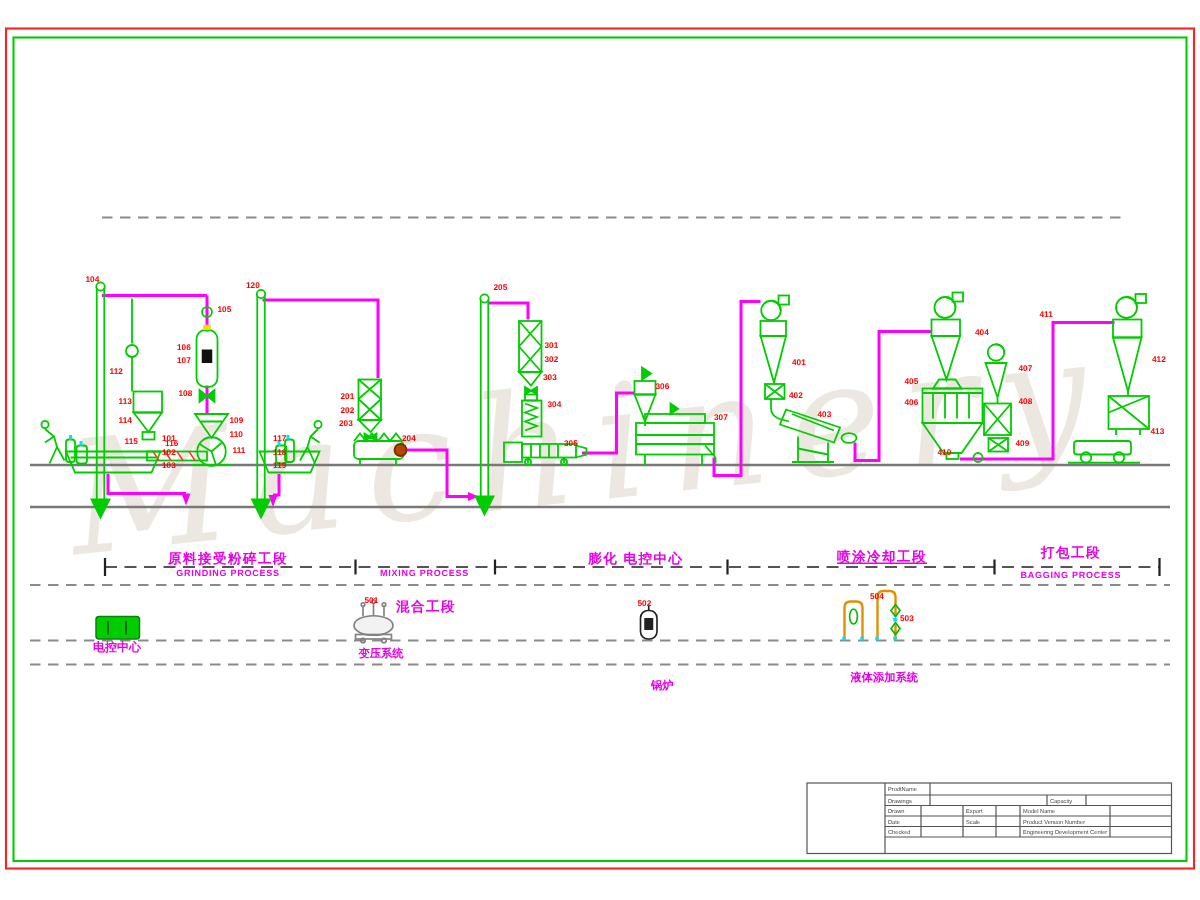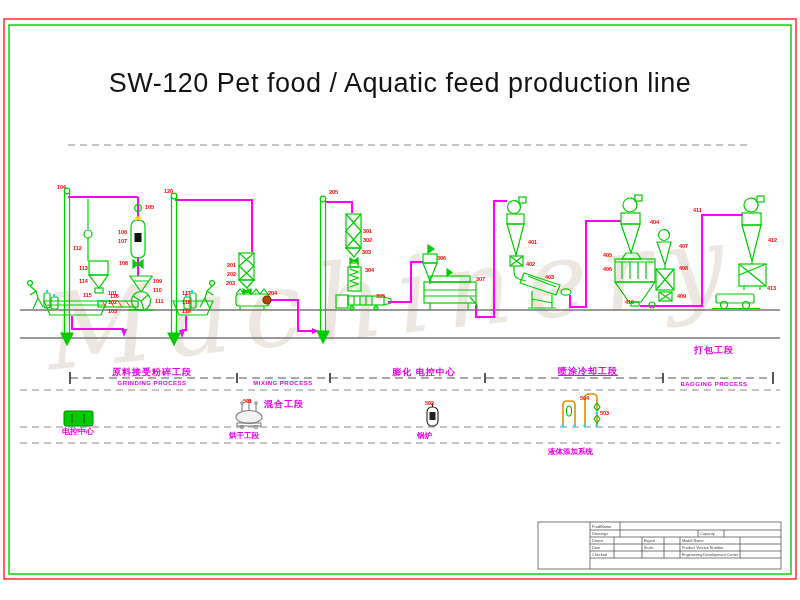--- a/index.html
+++ b/index.html
@@ -11,30 +11,29 @@
   .watermark{position:absolute;left:50px;top:235px;width:720px;height:230px;
           font-family:"DejaVu Serif",serif;font-style:italic;font-size:105px;
           color:rgba(205,195,175,0.38);transform:rotate(-6deg);white-space:nowrap;
           letter-spacing:14px;pointer-events:none;}
   .eqlbl{position:absolute;font-size:5.5px;font-weight:bold;color:#ff0000;line-height:6px;
           font-family:"Liberation Sans",sans-serif;}
   .sec-zh{position:absolute;text-align:center;font-size:9px;font-weight:bold;color:#e800e8;
           letter-spacing:1px;white-space:nowrap;}
   .sec-en{position:absolute;text-align:center;font-size:6px;font-weight:bold;color:#e800e8;
           letter-spacing:0.5px;white-space:nowrap;}
-  .util-txt{position:absolute;font-size:7.5px;font-weight:bold;color:#e800e8;text-align:left;line-height:8.5px;}
+  .util-txt{position:absolute;font-size:7.5px;font-weight:bold;color:#e800e8;text-align:right;line-height:8.5px;}
 </style>
 </head>
 <body>
 
 <div id="canvas">
 
   <div class="watermark">Machinery</div>
 
-  <div class="page-title">SW-120 Pet food / Aquatic feed production line</div>
 
   <svg id="drawing" width="800" height="600" xmlns="http://www.w3.org/2000/svg">
 
     <rect x="4" y="19" width="792" height="560" fill="none" stroke="#ff2020" stroke-width="1.4"></rect>
     <rect x="9" y="25" width="782" height="549" fill="none" stroke="#00cc00" stroke-width="1.4"></rect>
 
     <g stroke="#8a8a8a" stroke-width="1.2" stroke-dasharray="7 5">
       <line x1="68" y1="145" x2="748" y2="145"></line>
       <line x1="20" y1="390" x2="780" y2="390"></line>
       <line x1="20" y1="427" x2="780" y2="427"></line>
@@ -328,26 +327,26 @@
       </g>
     </g>
   </svg>
 
   <div class="sec-zh" style="left:92px;top:366px;width:120px;">原料接受粉碎工段</div>
   <div class="sec-en" style="left:92px;top:380px;width:120px;">GRINDING PROCESS</div>
   <div class="sec-zh" style="left:234px;top:366px;width:100px;margin-top:32px;">混合工段</div>
   <div class="sec-en" style="left:233px;top:380px;width:100px;">MIXING PROCESS</div>
   <div class="sec-zh" style="left:364px;top:366px;width:120px;">膨化 电控中心</div>
   <div class="sec-zh" style="left:528px;top:365px;width:120px;text-decoration:underline;">喷涂冷却工段</div>
-  <div class="sec-zh" style="left:664px;top:344px;width:100px;">打包工段</div>
+  <div class="sec-zh" style="left:664px;top:362px;width:100px;">打包工段</div>
   <div class="sec-en" style="left:664px;top:381px;width:100px;">BAGGING PROCESS</div>
 
   <div class="util-txt" style="left:62px;top:428px;width:32px;font-size:8px;">电控中心</div>
-  <div class="util-txt" style="left:229px;top:432px;width:40px;">烘干工段</div>
-  <div class="util-txt" style="left:417px;top:432px;width:32px;">锅炉</div>
+  <div class="util-txt" style="left:229px;top:432px;width:40px;">变压系统</div>
+  <div class="util-txt" style="left:417px;top:453px;width:32px;">锅炉</div>
   <div class="util-txt" style="left:548px;top:448px;width:64px;">液体添加系统</div>
 
   <div>
       <span class="eqlbl" style="left: 108px; top: 290px;">101</span>
       <span class="eqlbl" style="left: 108px; top: 299px;">102</span>
       <span class="eqlbl" style="left: 108px; top: 308px;">103</span>
       <span class="eqlbl" style="left: 57px; top: 184px;">104</span>
       <span class="eqlbl" style="left: 145px; top: 204px;">105</span>
       <span class="eqlbl" style="left: 118px; top: 229px;">106</span>
       <span class="eqlbl" style="left: 118px; top: 238px;">107</span>

